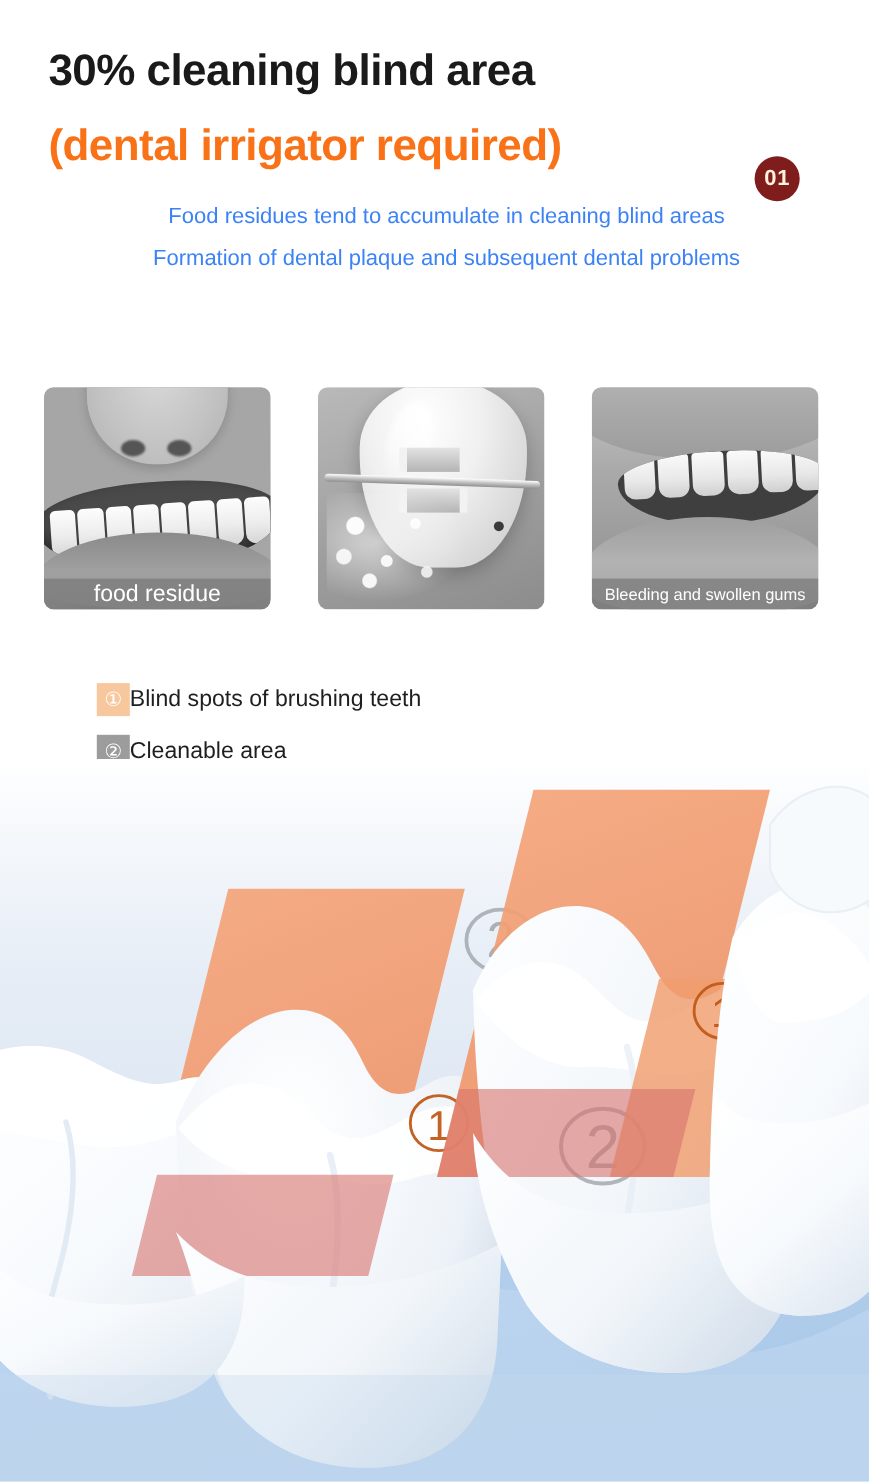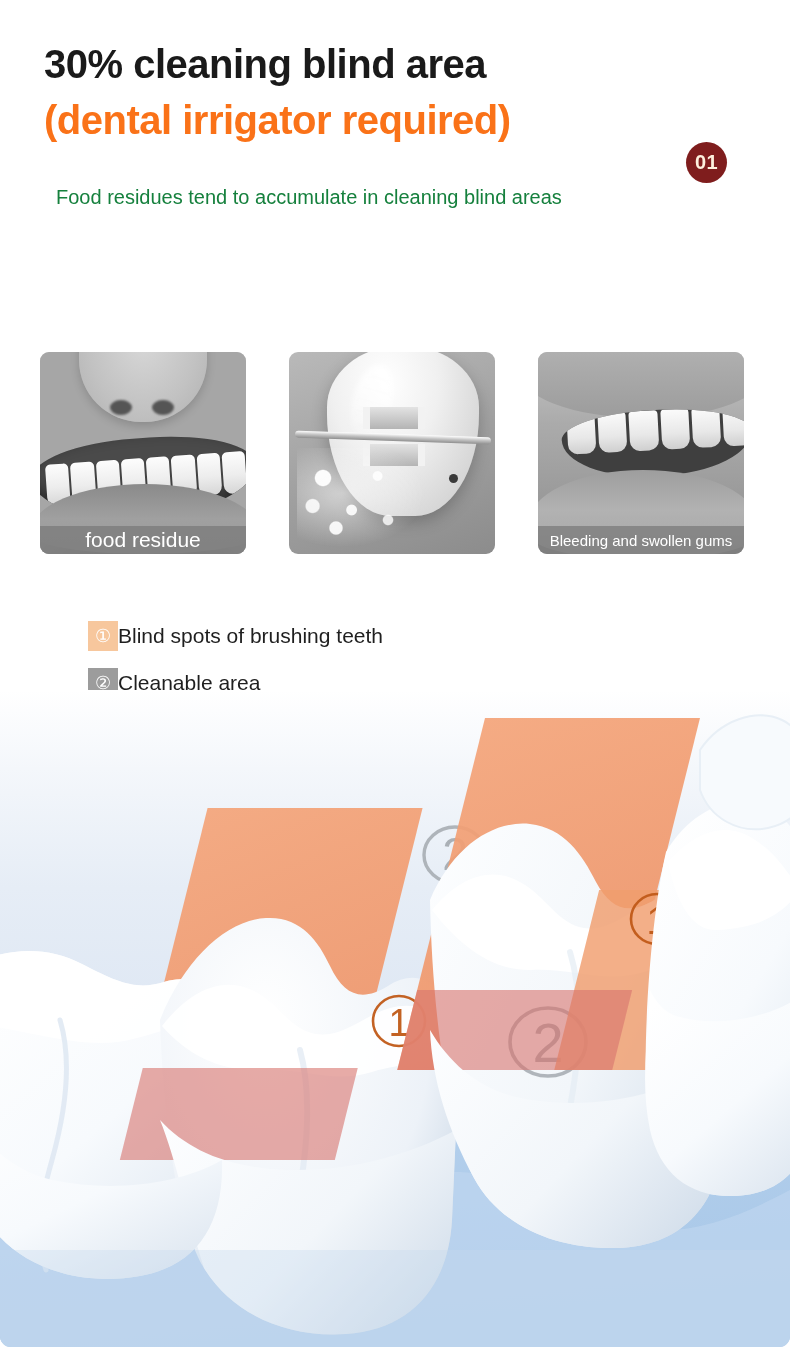--- a/index.html
+++ b/index.html
@@ -9,21 +9,20 @@
   }
   body {
     font-family: "Liberation Sans", sans-serif;
   }
   #page {
     position: relative;
     width: 790px;
     height: 1347px;
     overflow: hidden;
     background: #ffffff;
-    border-radius: 11px;
   }
 
   
   .header {
     position: absolute;
     left: 0; top: 0;
     width: 790px;
     height: 180px;
   }
   .title-line1 {
@@ -32,21 +31,21 @@
     top: 42px;
     font-size: 40px;
     font-weight: 700;
     letter-spacing: -0.5px;
     color: #1a1a1a;
     white-space: nowrap;
   }
   .title-line2 {
     position: absolute;
     left: 44px;
-    top: 98px;
+    top: 110px;
     font-size: 40px;
     font-weight: 700;
     letter-spacing: -0.5px;
     color: #FA7218;
     white-space: nowrap;
   }
   .kicker {
     position: absolute;
     right: 46px;
     top: 58px;
@@ -76,22 +75,23 @@
   }
 
   
   .lede {
     position: absolute;
     left: 56px;
     top: 178px;
     width: 700px;
     font-size: 20px;
     line-height: 38px;
-    color: #15803d;
+    color: #3b82f6;
     font-weight: 400;
+    text-align: center;
   }
   .lede div { white-space: nowrap; }
 
   
   .cards {
     position: absolute;
     left: 40px;
     top: 352px;
     width: 710px;
     height: 202px;
@@ -338,20 +338,21 @@
 <div id="page">
 
   <div class="header">
     <div class="title-line1">30% cleaning blind area</div>
     <div class="title-line2">(dental irrigator required)</div>
     <div class="step-badge">01</div>
   </div>
 
   <div class="lede">
     <div>Food residues tend to accumulate in cleaning blind areas</div>
+    <div>Formation of dental plaque and subsequent dental problems</div>
   </div>
 
   <div class="cards">
 
     <div class="card c1">
       <div class="photo ph1">
         <div class="nose"></div>
         <div class="nostril l"></div>
         <div class="nostril r"></div>
         <div class="mouth">

